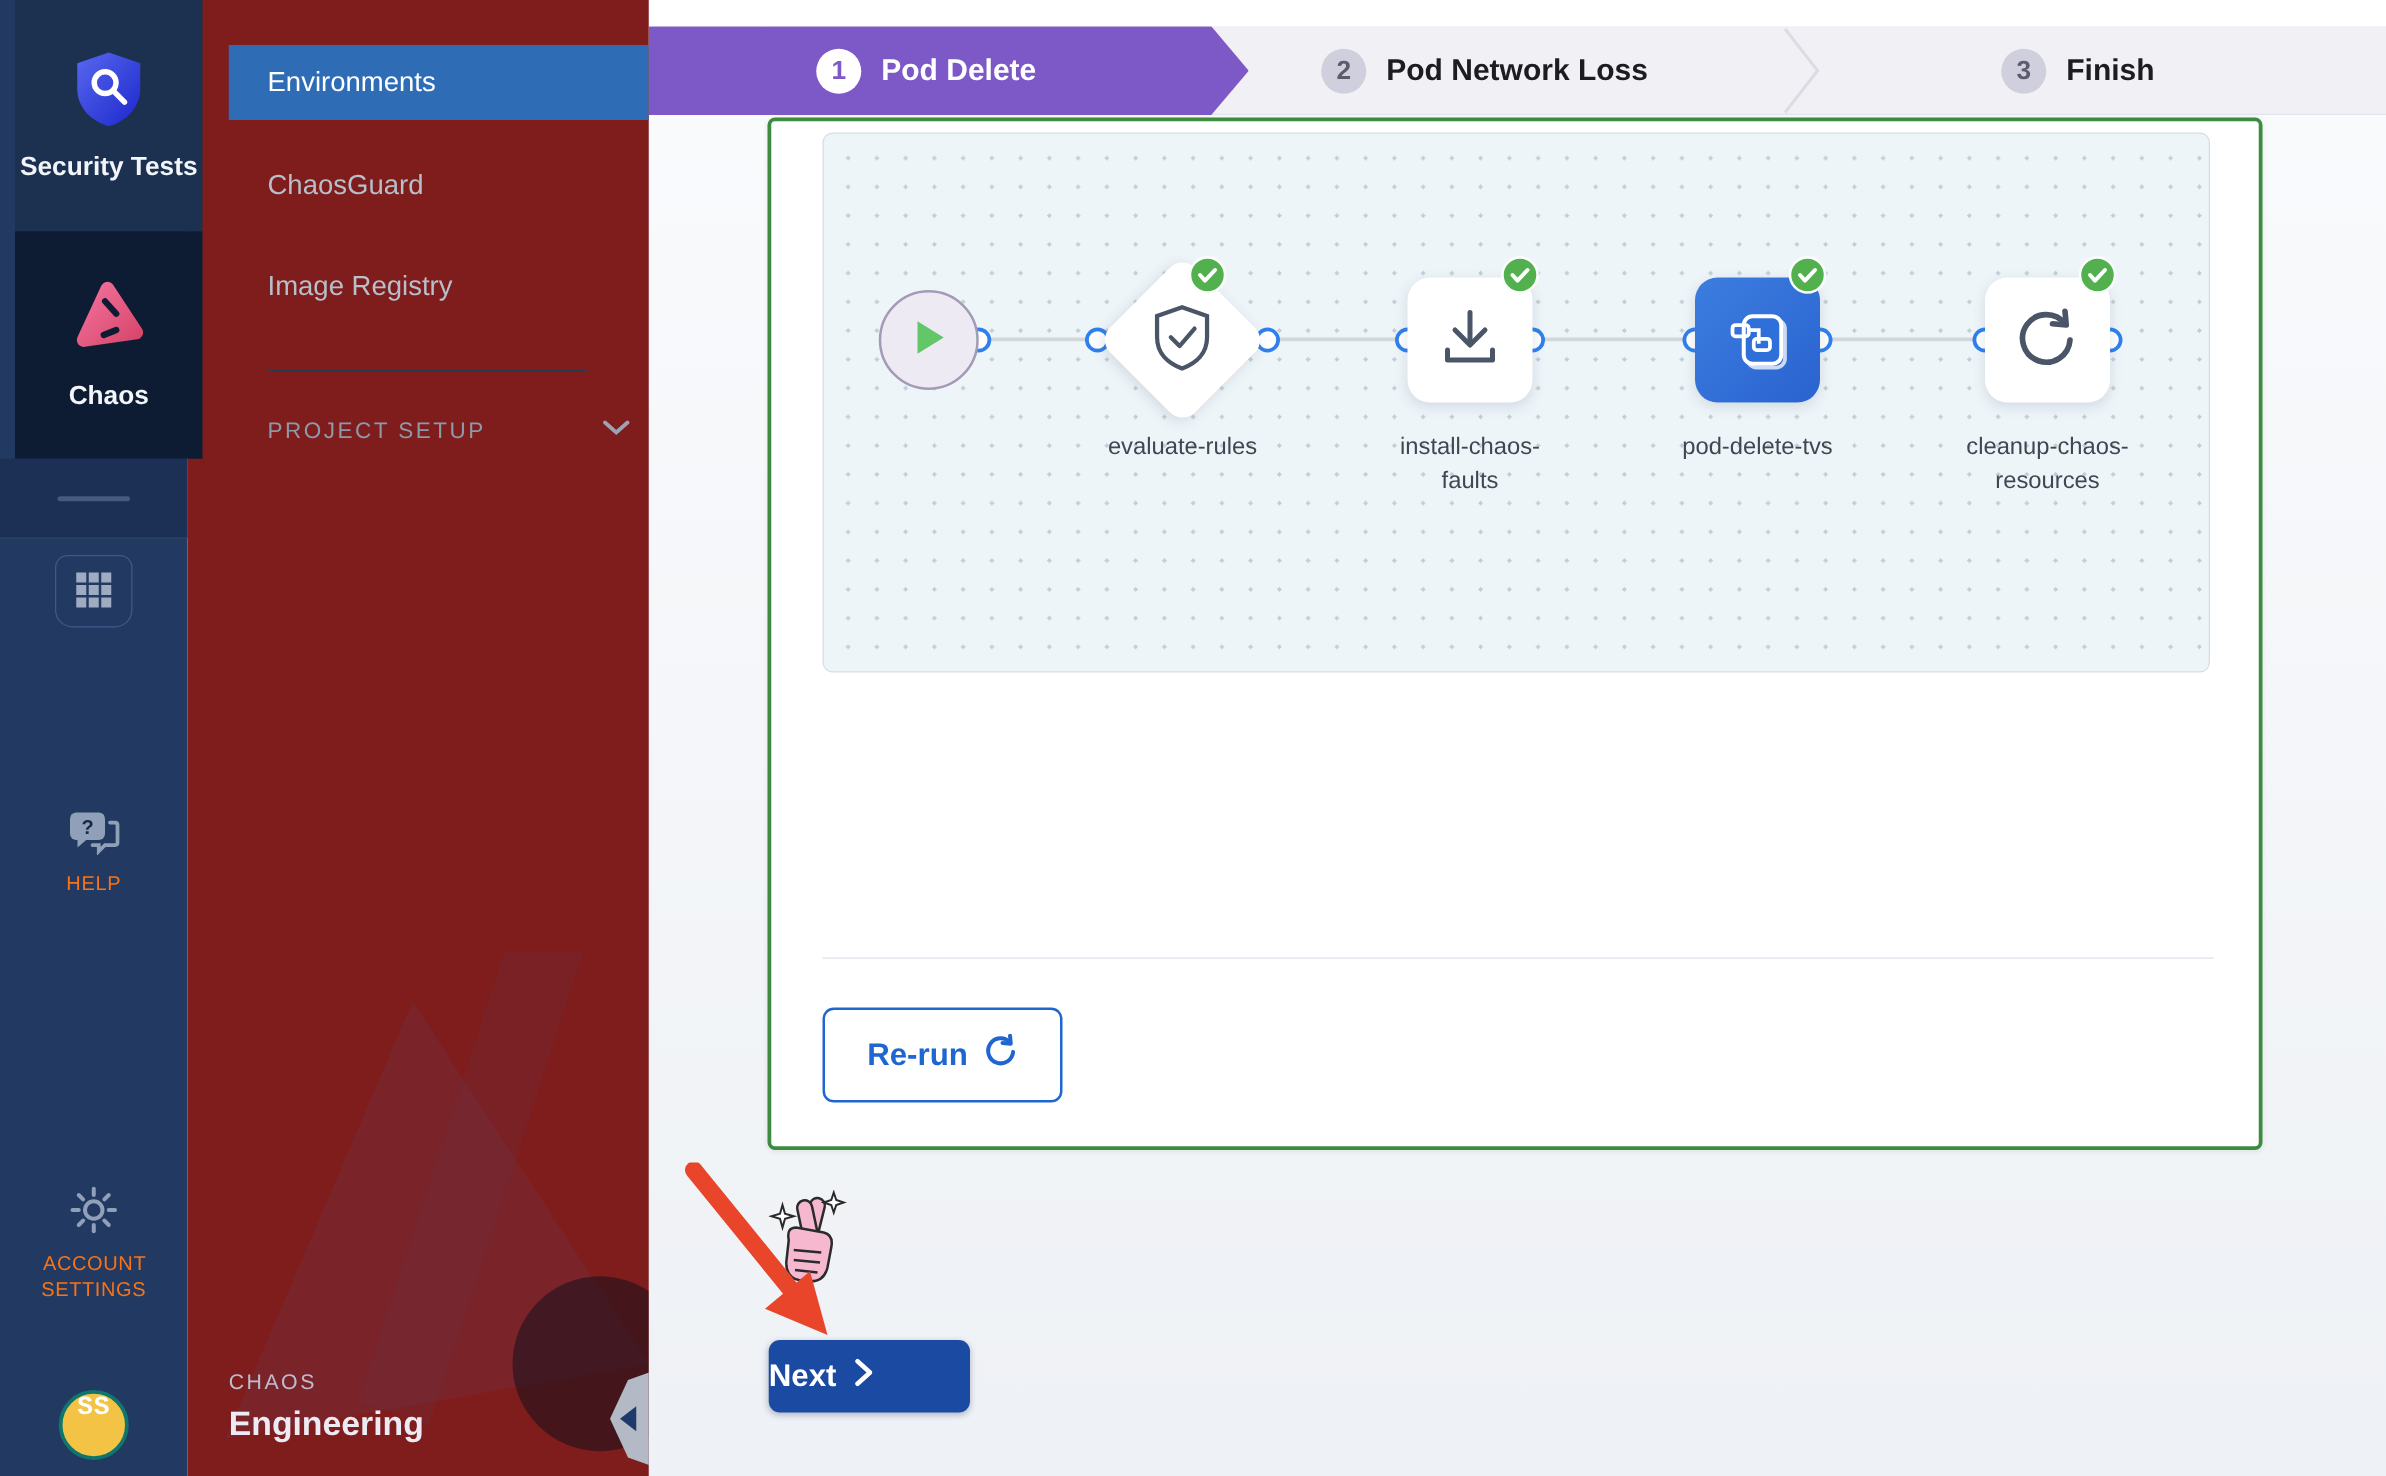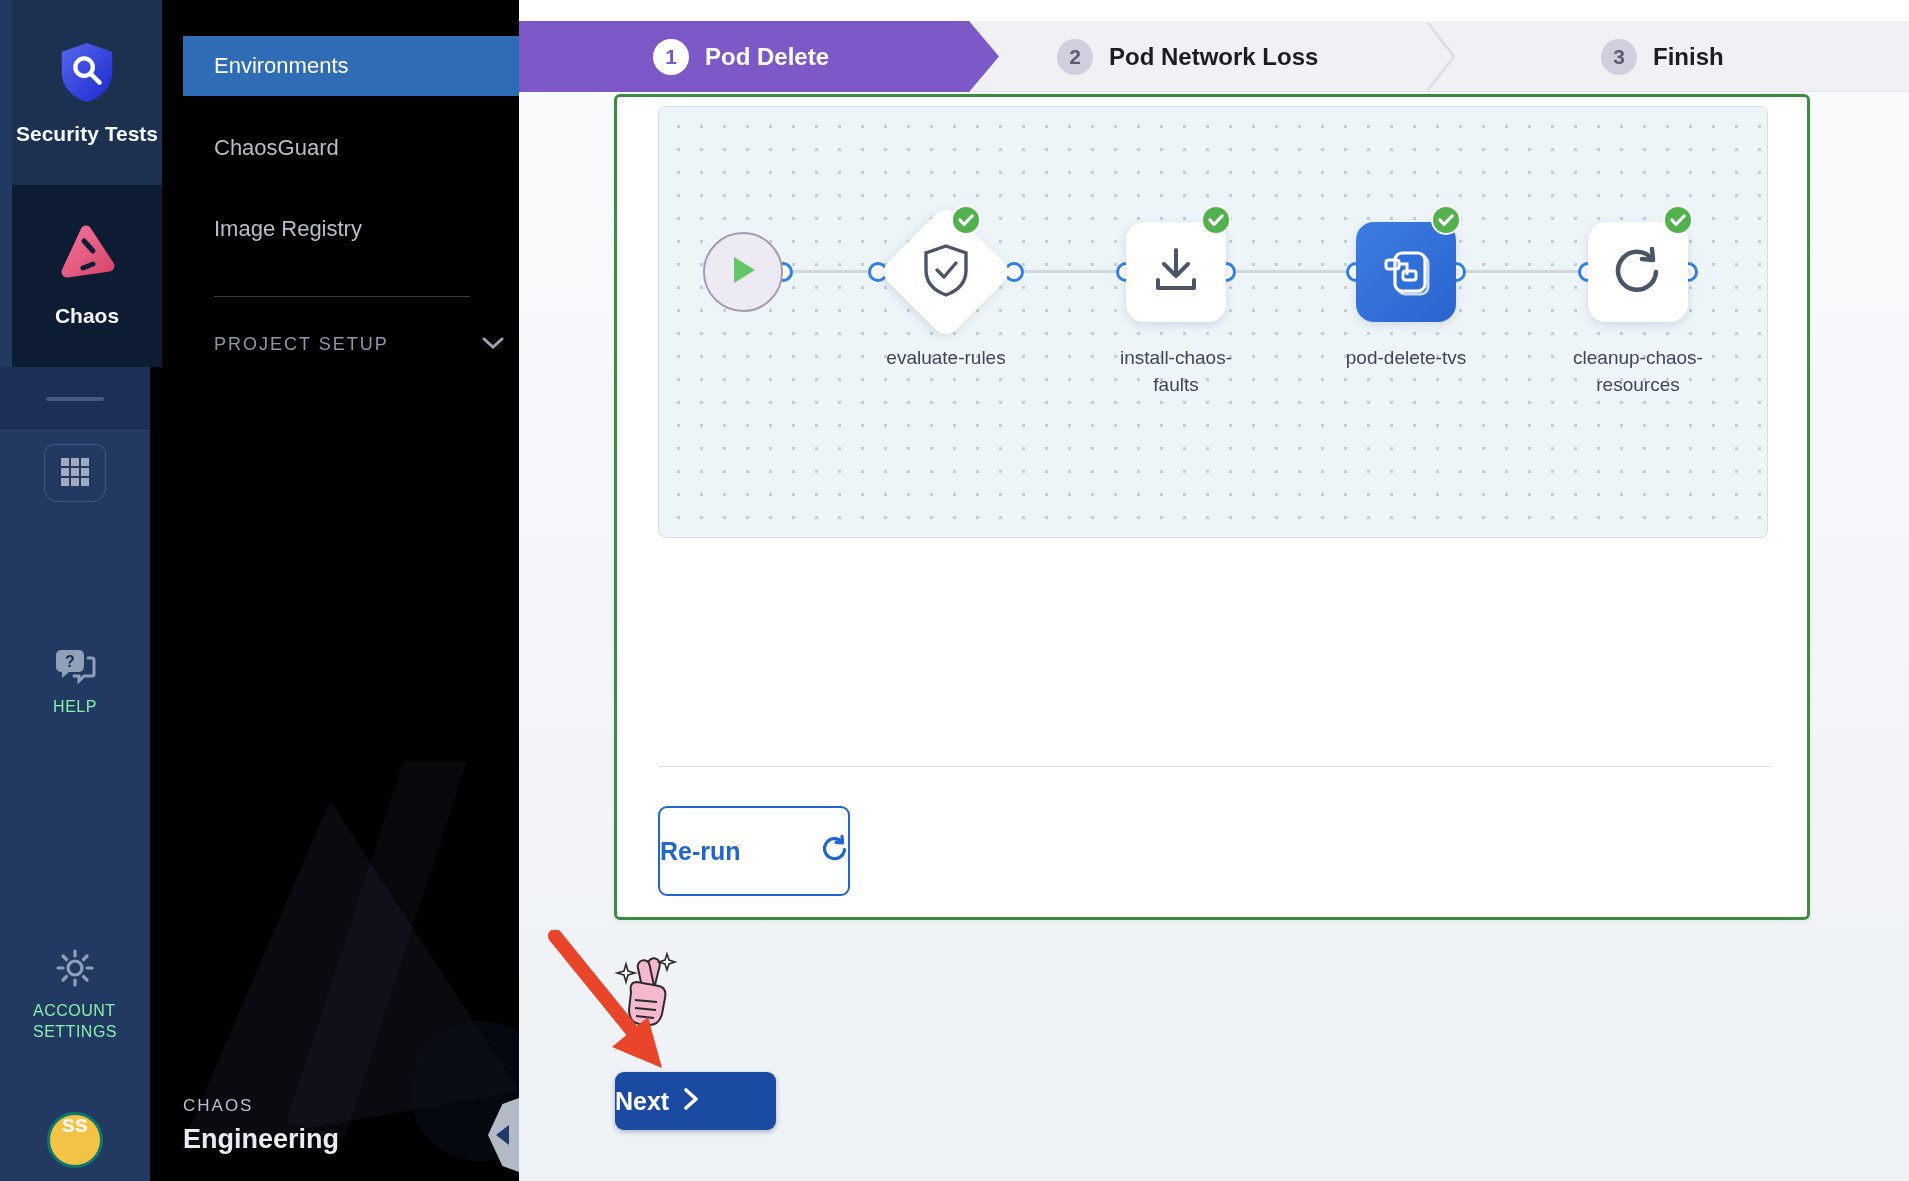--- a/index.html
+++ b/index.html
@@ -10,29 +10,29 @@
   
   .rail { position:absolute; left:0; top:0; width:150px; height:1181px; background:#223a61; z-index:30; }
   .rail-module { position:absolute; left:12px; width:150px; display:flex; flex-direction:column; align-items:center; justify-content:center; gap:14px; cursor:pointer; }
   .rail-module.security { top:0; height:185px; background:#1c3150; }
   .rail-module.chaos { top:185px; height:182px; background:#0d1b33; }
   .rail-label { color:#f2f5f9; font-size:21px; font-weight:bold; white-space:nowrap; }
   .rail-divider-zone { position:absolute; top:367px; left:0; width:150px; height:64px; background:#1b3054; border-bottom:1px solid rgba(255,255,255,0.10); }
   .rail-handle { position:absolute; left:46px; top:30px; width:58px; height:4px; border-radius:2px; background:#46597e; }
   .grid-btn { position:absolute; top:444px; left:44px; width:62px; height:58px; border:1.5px solid #41598a; border-radius:10px 10px 14px 14px; display:flex; align-items:center; justify-content:center; cursor:pointer; background:transparent; }
   .rail-item { position:absolute; left:0; width:150px; display:flex; flex-direction:column; align-items:center; gap:9px; cursor:pointer; }
-  .rail-item-label { color:#86efac; font-size:16px; letter-spacing:0.5px; text-align:left; line-height:1.3; }
+  .rail-item-label { color:#f97316; font-size:16px; letter-spacing:0.5px; text-align:right; line-height:1.3; }
   .rail-item.help { top:648px; }
   .rail-item.dash { top:800px; }
   .rail-item.account { top:948px; }
   .avatar { position:absolute; top:1112px; left:47px; width:56px; height:56px; border-radius:50%; background:#f2c344; border:3px solid #0f766e; display:flex; align-items:flex-start; justify-content:center; cursor:pointer;font-family:Liberation Mono, monospace; }
   .avatar span { color:#fff; font-size:21px; font-weight:bold; letter-spacing:0.5px; }
 
   
-  .subnav { position:absolute; left:150px; top:0; width:369px; height:1181px; background:#000000; z-index:20; overflow:hidden; }
+  .subnav { position:absolute; left:150px; top:0; width:369px; height:1181px; background:#7f1d1d; z-index:20; overflow:hidden; }
   .watermark { position:absolute; left:0; bottom:0; pointer-events:none; }
   .nav-item { position:absolute; left:33px; width:336px; height:60px; display:flex; align-items:center; padding-left:31px; color:#b6bfca; font-size:22px; cursor:pointer; }
   .nav-item.active { background:#2e6cb5; color:#ffffff; }
   .nav-item.i0 { top:36px; }
   .nav-item.i1 { top:118px; }
   .nav-item.i2 { top:199px; }
   .nav-divider { position:absolute; top:296px; left:64px; width:256px; height:1px; background:#2b3a4e; }
   .nav-section { position:absolute; top:334px; left:64px; width:290px; display:flex; align-items:center; justify-content:space-between; cursor:pointer; }
   .nav-section-label { color:#8d98a9; font-size:18px; letter-spacing:2px; }
   .project-block { position:absolute; left:33px; bottom:26px; }
@@ -71,21 +71,21 @@
   .check-badge { position:absolute; width:30px; height:30px; border-radius:50%; background:#52b14e; border:2px solid #fbfdfb; top:98px; display:flex; align-items:center; justify-content:center; z-index:5; }
   .node-label { position:absolute; top:238px; width:160px; text-align:center; color:#3f4752; font-size:19px; line-height:1.4; }
 
   
   .score-box { position:absolute; left:41px; top:470px; width:1113px; height:157px; background:#edf5df; border-radius:8px; overflow:hidden; }
   .score-title { position:absolute; left:27px; top:27px; font-size:24px; font-weight:bold; color:#37485c; }
   .score-value { position:absolute; left:27px; top:62px; font-size:48px; font-weight:bold; color:#47a13b; }
   .info-btn { position:absolute; right:18px; top:12px; width:26px; height:26px; border-radius:50%; border:2px solid #7b7f9d; color:#7b7f9d; font-size:16px; display:flex; align-items:center; justify-content:center; cursor:pointer; font-family:"Liberation Serif", serif; font-style:italic; font-weight:bold; }
   .target-illu { position:absolute; right:22px; bottom:-36px; }
   .card-divider { position:absolute; left:41px; top:669px; width:1113px; height:1px; background:#dfe0ea; }
-  .rerun { position:absolute; left:41px; top:709px; width:192px; height:90px; background:#ffffff; border:2px solid #2066d0; border-radius:9px; color:#2066d0; font-size:25px; font-weight:bold; display:flex; align-items:center; justify-content:space-between; gap:13px; cursor:pointer; font-family:"Liberation Sans", sans-serif; }
+  .rerun { position:absolute; left:41px; top:709px; width:192px; height:76px; background:#ffffff; border:2px solid #2066d0; border-radius:9px; color:#2066d0; font-size:25px; font-weight:bold; display:flex; align-items:center; justify-content:center; gap:13px; cursor:pointer; font-family:"Liberation Sans", sans-serif; }
 
   
   .welldone { position:absolute; left:96px; top:952px; display:flex; align-items:center; gap:22px; }
   .welldone-text { font-size:29px; font-weight:bold; color:#101114; }
   .red-arrow { position:absolute; left:26px; top:930px; z-index:6; pointer-events:none; }
   .next { position:absolute; left:96px; top:1072px; width:161px; height:58px; background:#1b4aa2; border:none; border-radius:9px; color:#ffffff; font-size:25px; font-weight:bold; display:flex; align-items:center; justify-content:flex-start; gap:15px; cursor:pointer; font-family:"Liberation Sans", sans-serif; box-shadow:0 2px 5px rgba(20,40,90,0.3); }
 </style>
 </head>
 <body>
 

